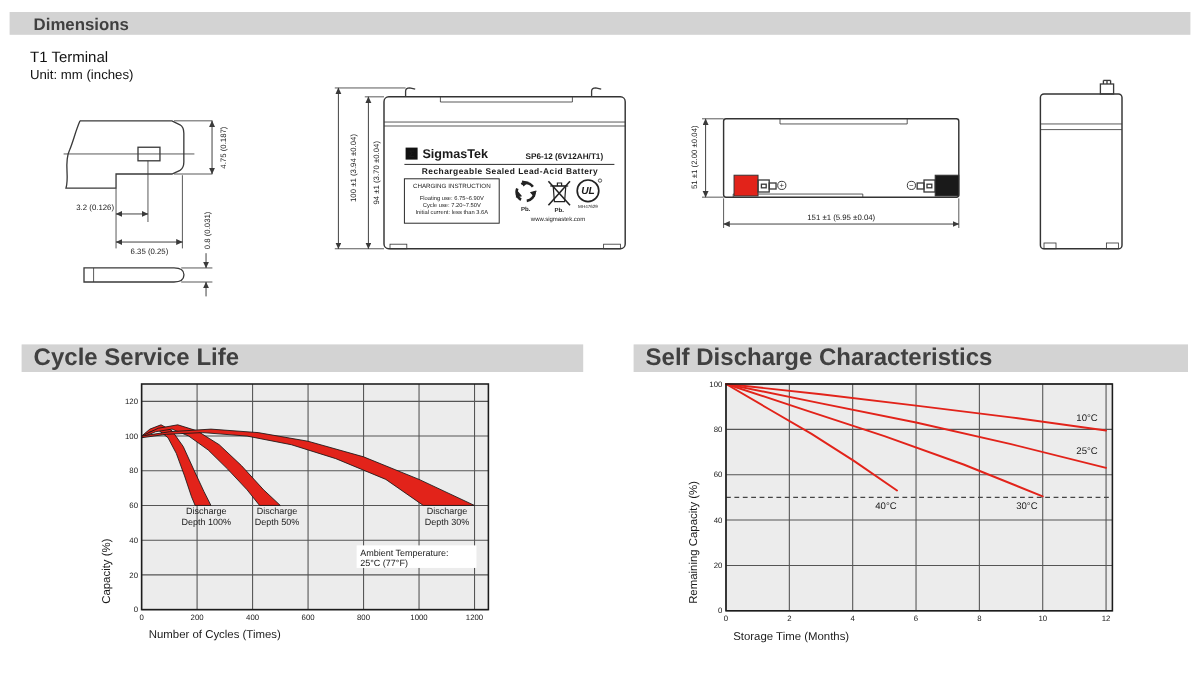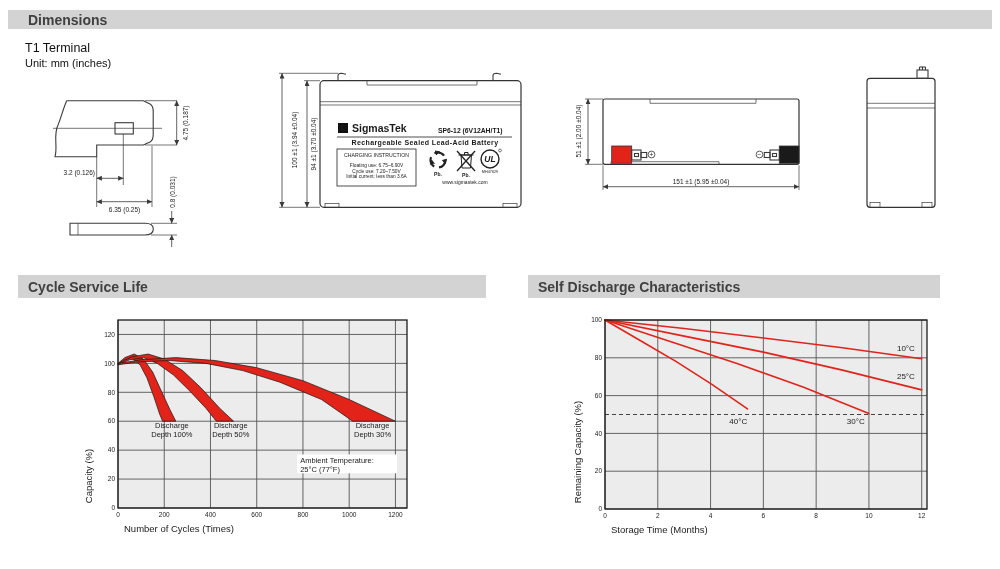--- a/index.html
+++ b/index.html
@@ -1,23 +1,23 @@
 <!DOCTYPE html>
 <html><head>
 <meta charset="utf-8">
 <style>
   html,body{margin:0;padding:0;}
   body{width:1000px;height:569px;position:relative;background:#fff;
        font-family:"Liberation Sans",sans-serif;color:#111;overflow:hidden;}
   .abs{position:absolute;}
   .bar{background:#d3d3d3;font-weight:bold;color:#404040;display:flex;align-items:center;}
   #dim-bar{left:8px;top:10px;width:984px;height:19px;font-size:14px;padding-left:20px;box-sizing:border-box;}
-  .section-bar{top:275px;height:23px;font-size:14px;padding-left:10px;box-sizing:border-box;}
+  .section-bar{top:287px;height:23px;font-size:20px;padding-left:10px;box-sizing:border-box;}
   #sec-left{left:18px;width:468px;}
-  #sec-right{left:528px;width:412px;}
+  #sec-right{left:528px;width:462px;}
   #t1-title{left:25px;top:41px;font-size:12.5px;font-weight:normal;}
   #unit-note{left:25px;top:57px;font-size:11px;}
   svg{position:absolute;overflow:visible;}
   svg text{font-family:"Liberation Sans",sans-serif;fill:#1a1a1a;}
   .dline{stroke:#3a3a3a;stroke-width:1.1;fill:none;}
   .dthin{stroke:#3a3a3a;stroke-width:0.7;fill:none;}
   .dimln{stroke:#3a3a3a;stroke-width:0.8;fill:none;}
   .dimtx{font-size:6.5px;}
 </style>
 </head>

